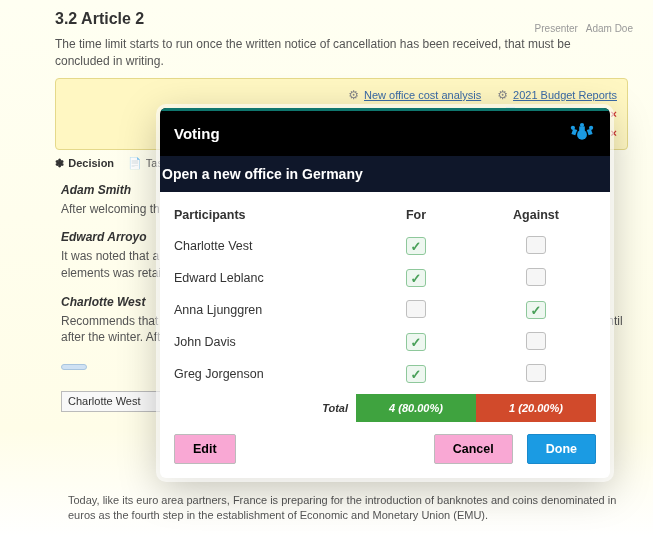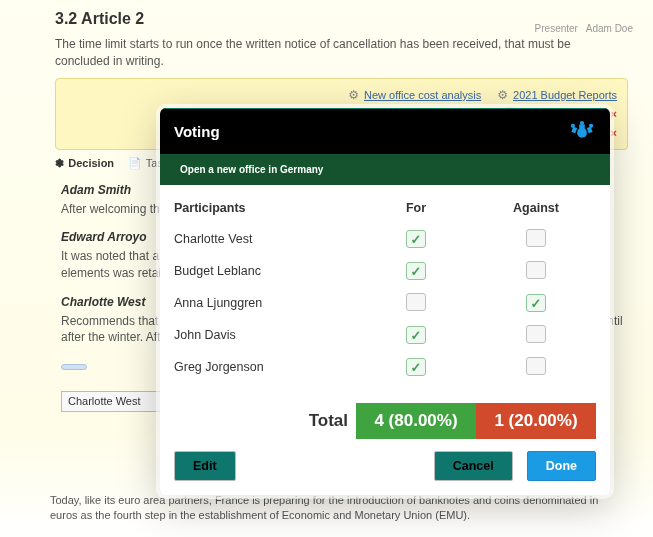--- a/index.html
+++ b/index.html
@@ -42,45 +42,45 @@
   .chip { display:inline-block; background:#cfe1f3; border:1px solid #a9c5de; border-radius:9px; padding:2px 12px; font-size:10px; color:#5a7fa0; }
   .sel {
     display:inline-flex; align-items:center;
     border:1px solid #bbb; background:#f8f8f8;
     padding:2px 6px; font-size:11px; min-width:120px;
     justify-content:space-between; gap:10px;
     margin-top:16px;
   }
   .sel .arrow { font-size:9px; color:#666; }
   .footer-para {
-    position:absolute; left:50px; right:25px; top:493px;
+    position:absolute; left:68px; right:25px; top:493px;
     color:#555; font-size:11px; line-height:1.4;
   }
 
   
   .modal {
     position:absolute;
     left:160px; top:108px;
     width:450px;
     border-radius:6px;
     overflow:hidden;
     background:#fff;
     box-shadow: 0 0 0 4px rgba(255,255,255,0.6), 0 10px 40px rgba(0,0,0,0.25);
   }
   .m-hdr {
     background:#000; color:#fff;
     display:flex; align-items:center; justify-content:space-between;
     padding:10px 14px;
     font-size:15px; font-weight:600;
-    border-top:1px solid #0f766e;
+    border-top:3px solid #0f766e;
   }
   .m-crown { width:28px; height:22px; }
   .m-sub {
-    background:#14532d; color:#fff;
-    padding:10px 20px; font-size:10px; font-weight:600;
+    background:#0f172a; color:#fff;
+    padding:10px 2px; font-size:14px; font-weight:600;
   }
   .tbl {
     padding: 8px 14px 0 14px;
   }
   .trow {
     display:grid;
     grid-template-columns: 1fr 120px 120px;
     align-items:center;
     height:32px;
     font-size:12.5px;
@@ -92,34 +92,35 @@
     border:1px solid #bfbfbf; background:#f6f6f6;
     border-radius:3px;
     align-items:center; justify-content:center;
   }
   .cb.checked { background:#eef7f0; border-color:#8ec89b; }
   .cb .mark { color:#4aa05a; font-size:13px; font-weight:700; }
   .totals {
     display:grid;
     grid-template-columns: 1fr 120px 120px;
     align-items:stretch;
-    margin-top:20px;
+    margin-top:4px;
     font-weight:700;
-    font-size:17px;
+    font-size:11px;
+    font-style:italic;
   }
   .tot-label { text-align:right; padding:8px 8px; }
   .tot-for { background:#3fa33f; color:#fff; text-align:center; padding:8px 0; }
   .tot-ag  { background:#d14a2b; color:#fff; text-align:center; padding:8px 16px; }
   .m-foot {
     display:flex; justify-content:space-between; align-items:center;
     padding:12px 14px 14px 14px;
   }
   .btn {
     padding:7px 18px; font-size:12.5px; font-weight:600;
-    border:1px solid #bbb; background:#0f766e; border-radius:2px;
+    border:1px solid #bbb; background:#f9a8d4; border-radius:2px;
     cursor:pointer;
   }
   .btn.primary {
     background:#1b9be3; border-color:#1989cb; color:#fff;
   }
   .foot-right { display:flex; gap:14px; }
 </style>
 </head>
 <body>
 
@@ -224,21 +225,21 @@
 
     <div id="rows">
         <div class="trow">
           <div class="tcell">Charlotte Vest</div>
           <div class="tcell center"><span class="cb checked">
               <span class="mark">✓</span>
             </span></div>
           <div class="tcell center"><span class="cb"></span></div>
         </div>
         <div class="trow">
-          <div class="tcell">Budget Leblanc</div>
+          <div class="tcell">Edward Leblanc</div>
           <div class="tcell center"><span class="cb checked">
               <span class="mark">✓</span>
             </span></div>
           <div class="tcell center"><span class="cb"></span></div>
         </div>
         <div class="trow">
           <div class="tcell">Anna Ljunggren</div>
           <div class="tcell center"><span class="cb"></span></div>
           <div class="tcell center"><span class="cb checked">
               <span class="mark">✓</span>

